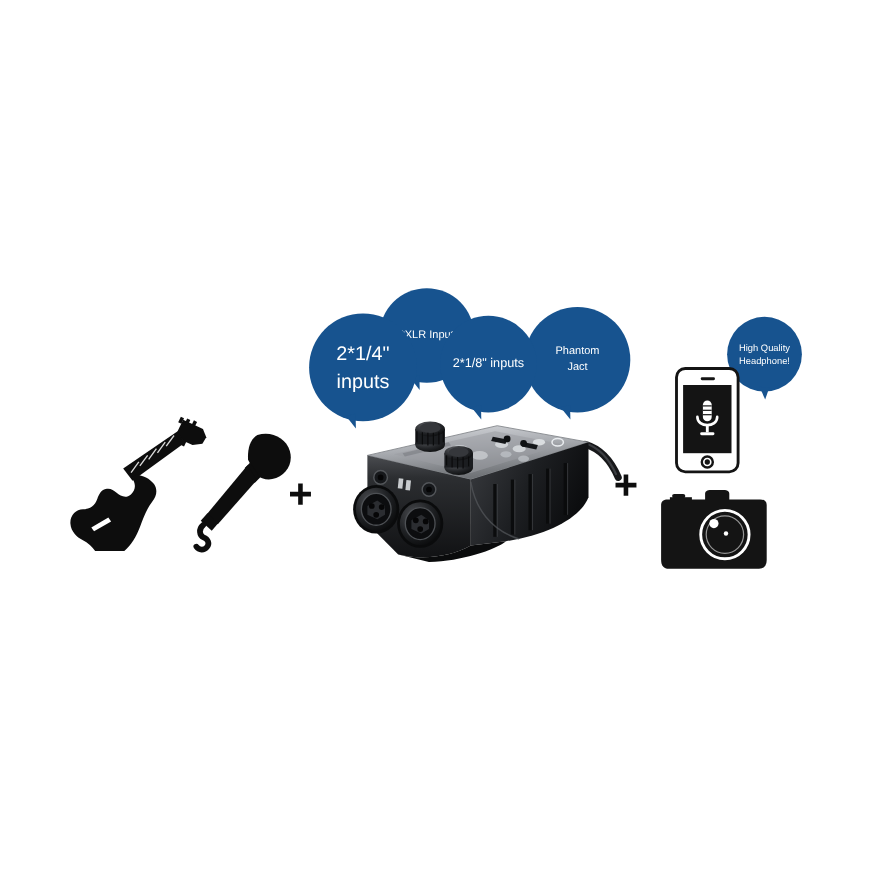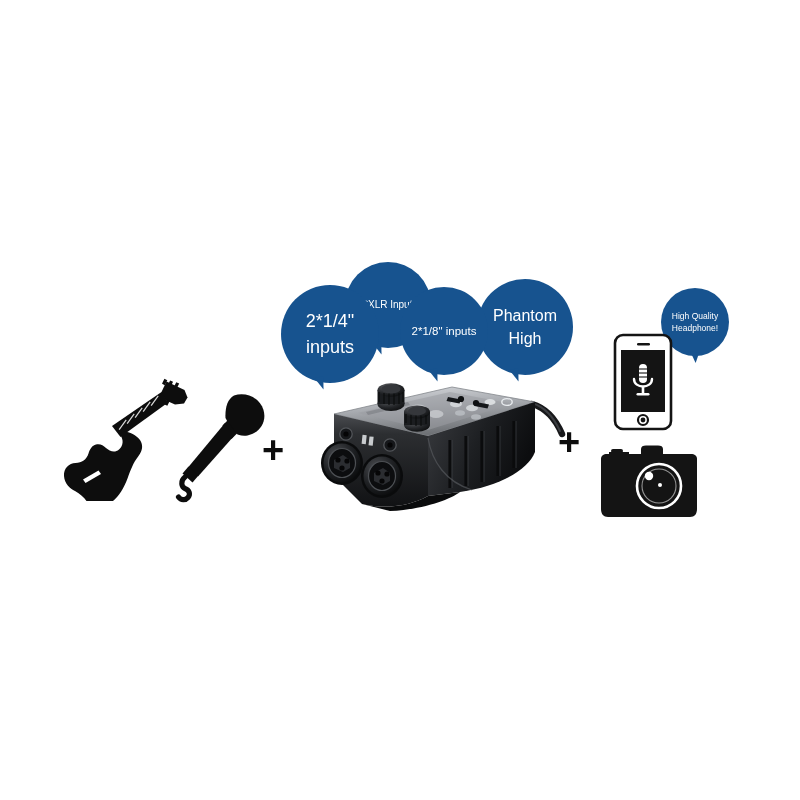--- a/index.html
+++ b/index.html
@@ -74,21 +74,21 @@
   }
   #bubble-eighth-inch {
     left: 400px; top: 287px;
     width: 88px; height: 88px;
     font-size: 11.5px;
     z-index: 3;
   }
   #bubble-phantom {
     left: 477px; top: 279px;
     width: 96px; height: 96px;
-    font-size: 16px;
+    font-size: 10px;
     z-index: 2;
   }
   #bubble-hq {
     left: 661px; top: 288px;
     width: 68px; height: 68px;
     font-size: 8.5px;
   }
   #bubble-hq .tail {
     transform: translateX(-5px) rotate(4deg);
     border-top-width: 11px;
@@ -134,21 +134,21 @@
     <span class="tail"></span>
   </div>
 
   <div class="bubble" id="bubble-eighth-inch">
     <span class="bline">2*1/8" inputs</span>
     <span class="tail"></span>
   </div>
 
   <div class="bubble" id="bubble-phantom">
     <span class="bline">Phantom</span>
-    <span class="bline">High</span>
+    <span class="bline">Jact</span>
     <span class="tail"></span>
   </div>
 
   <div class="bubble" id="bubble-hq">
     <span class="bline">High Quality</span>
     <span class="bline">Headphone!</span>
     <span class="tail"></span>
   </div>
 
   <div class="plus-sign" id="plus-left">+</div>

